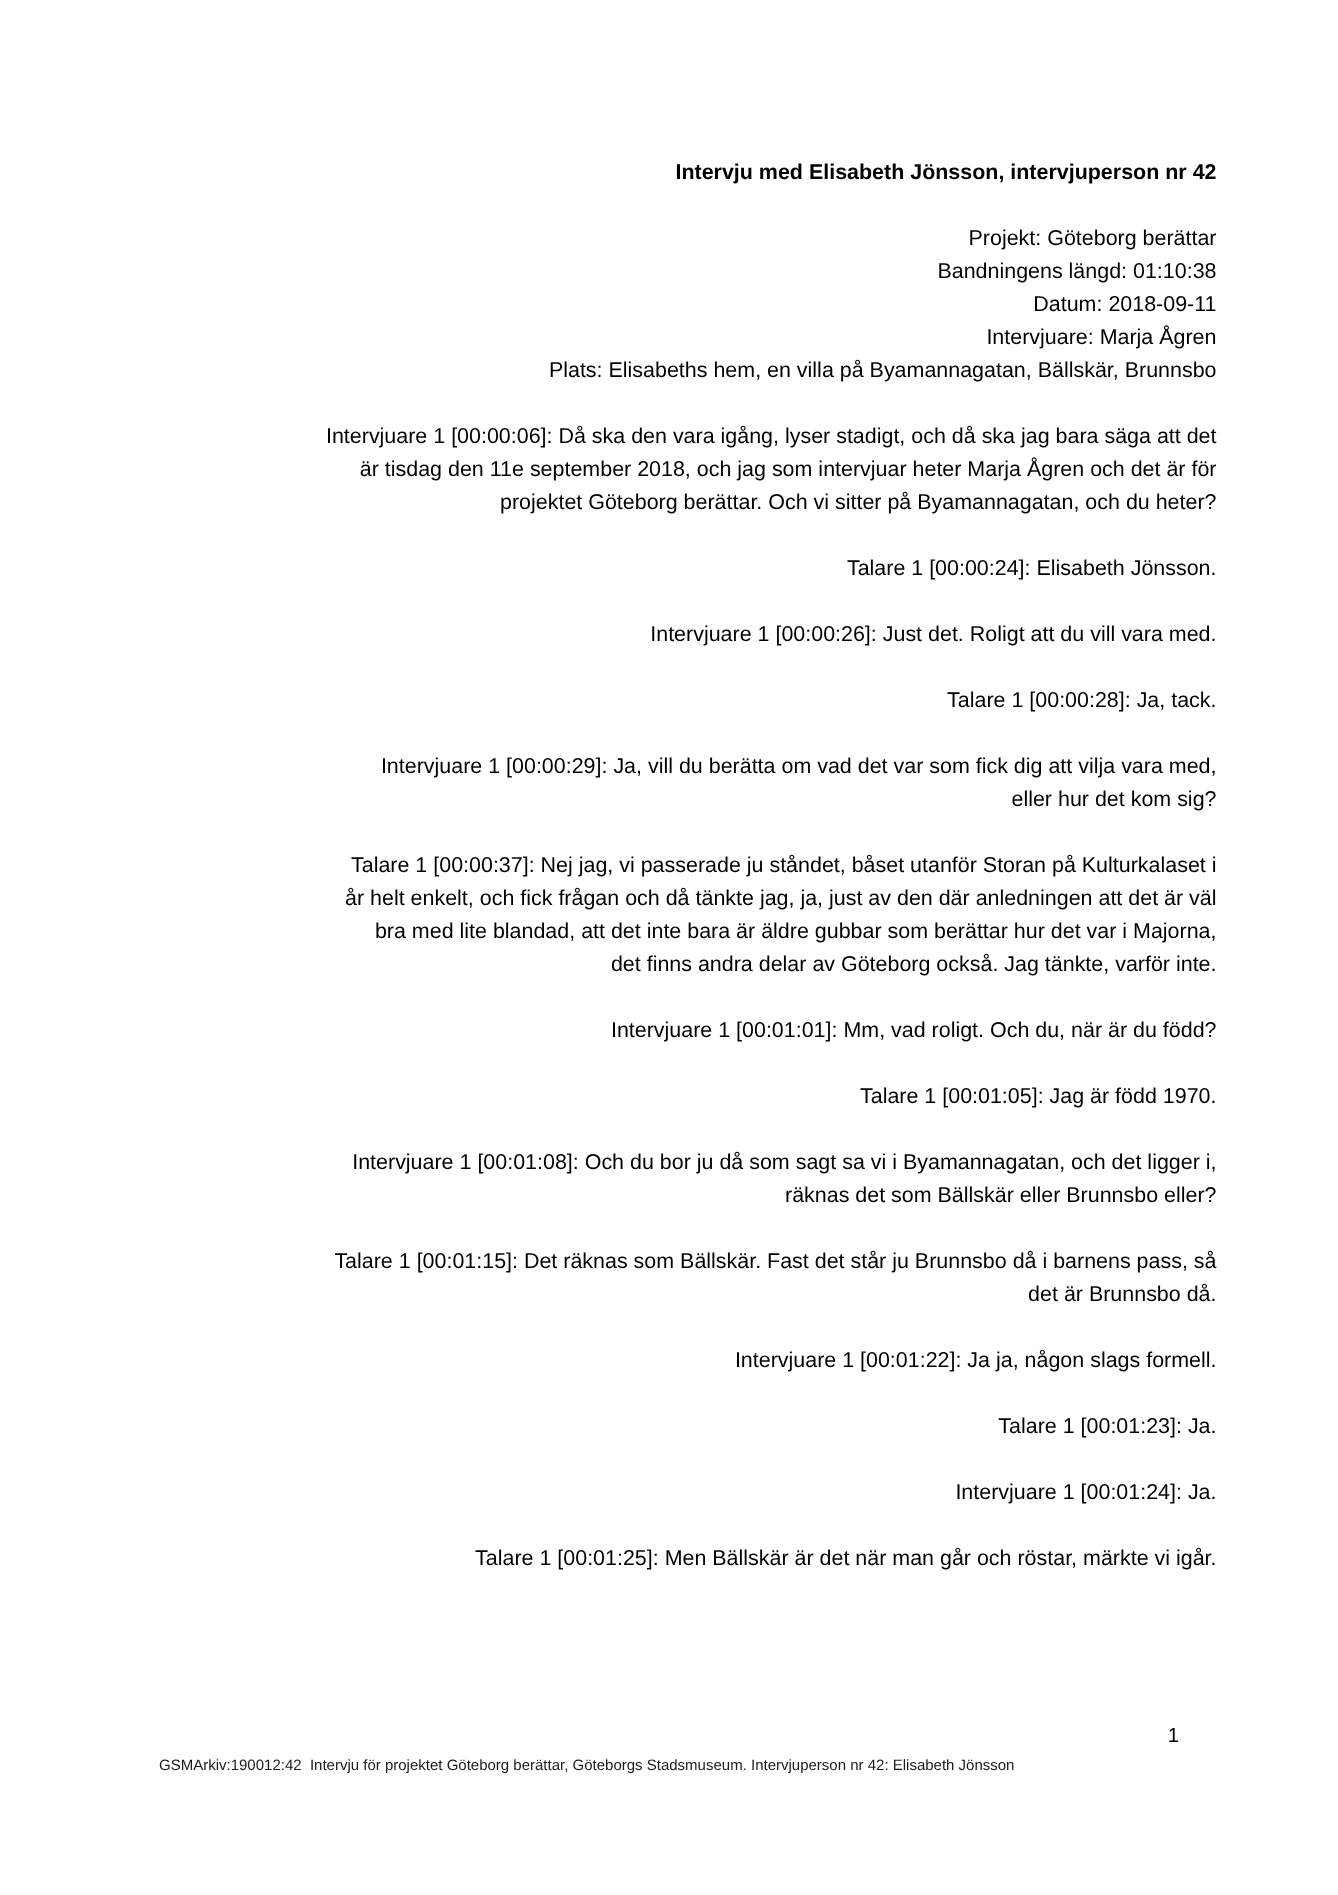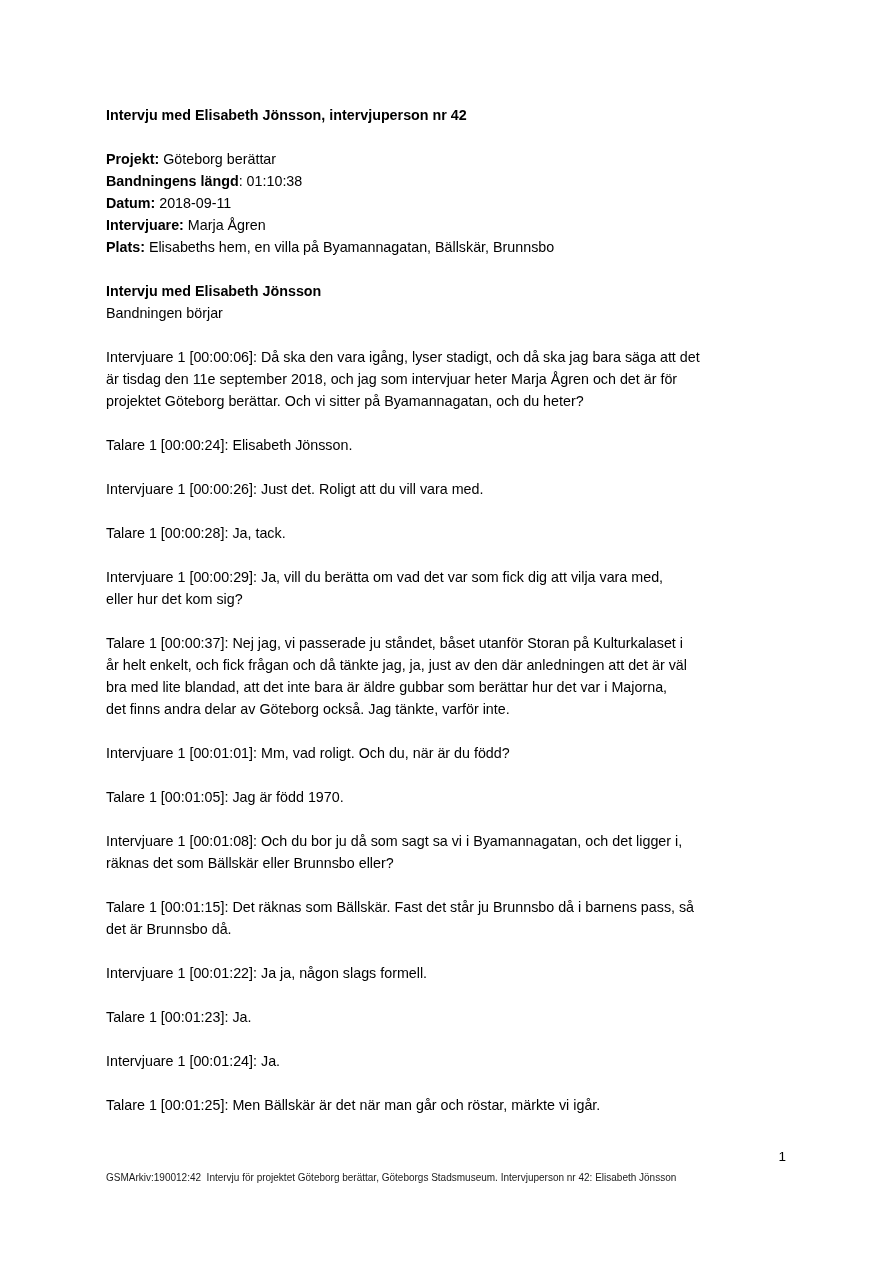--- a/index.html
+++ b/index.html
@@ -16,35 +16,36 @@
     color: #000000;
     overflow: hidden;
   }
   .content {
     position: absolute;
     left: 106px;
     top: 104px;
     width: 705px;
     font-size: 14.3px;
     line-height: 22px;
+    text-align: right;
   }
   .doc-title {
     font-size: inherit;
     line-height: 22px;
     font-weight: 700;
     margin: 0 0 22px 0;
   }
   .metadata-block {
     margin: 0 0 22px 0;
   }
   .metadata-block p {
     margin: 0;
   }
   .metadata-label {
-    font-weight: 700;
+    font-weight: 400;
     margin-top: 48px;
   }
   .section-block {
     margin: 0 0 22px 0;
   }
   .section-block p {
     margin: 0;
   }
   .section-heading {
     font-weight: 700;
@@ -86,24 +87,20 @@
   <p><span class="metadata-label">Bandningens längd</span><span>: 01:10:38</span></p>
 
   <p><span class="metadata-label">Datum:</span><span> 2018-09-11</span></p>
 
   <p><span class="metadata-label">Intervjuare:</span><span> Marja Ågren</span></p>
 
   <p><span class="metadata-label">Plats:</span><span> Elisabeths hem, en villa på Byamannagatan, Bällskär, Brunnsbo</span></p>
 
 </div>
 
-    <div class="section-block">
-      <p class="section-heading">Intervju med Elisabeth Jönsson</p>
-      <p>Bandningen börjar</p>
-    </div>
 
     <div class="transcript" id="transcript">
   <p><span>Intervjuare 1 [00:00:06]: </span><span>Då ska den vara igång, lyser stadigt, och då ska jag bara säga att det
 är tisdag den 11e september 2018, och jag som intervjuar heter Marja Ågren och det är för
 projektet Göteborg berättar. Och vi sitter på Byamannagatan, och du heter?</span></p>
 
   <p><span>Talare 1 [00:00:24]: </span><span>Elisabeth Jönsson.</span></p>
 
   <p><span>Intervjuare 1 [00:00:26]: </span><span>Just det. Roligt att du vill vara med.</span></p>
 

